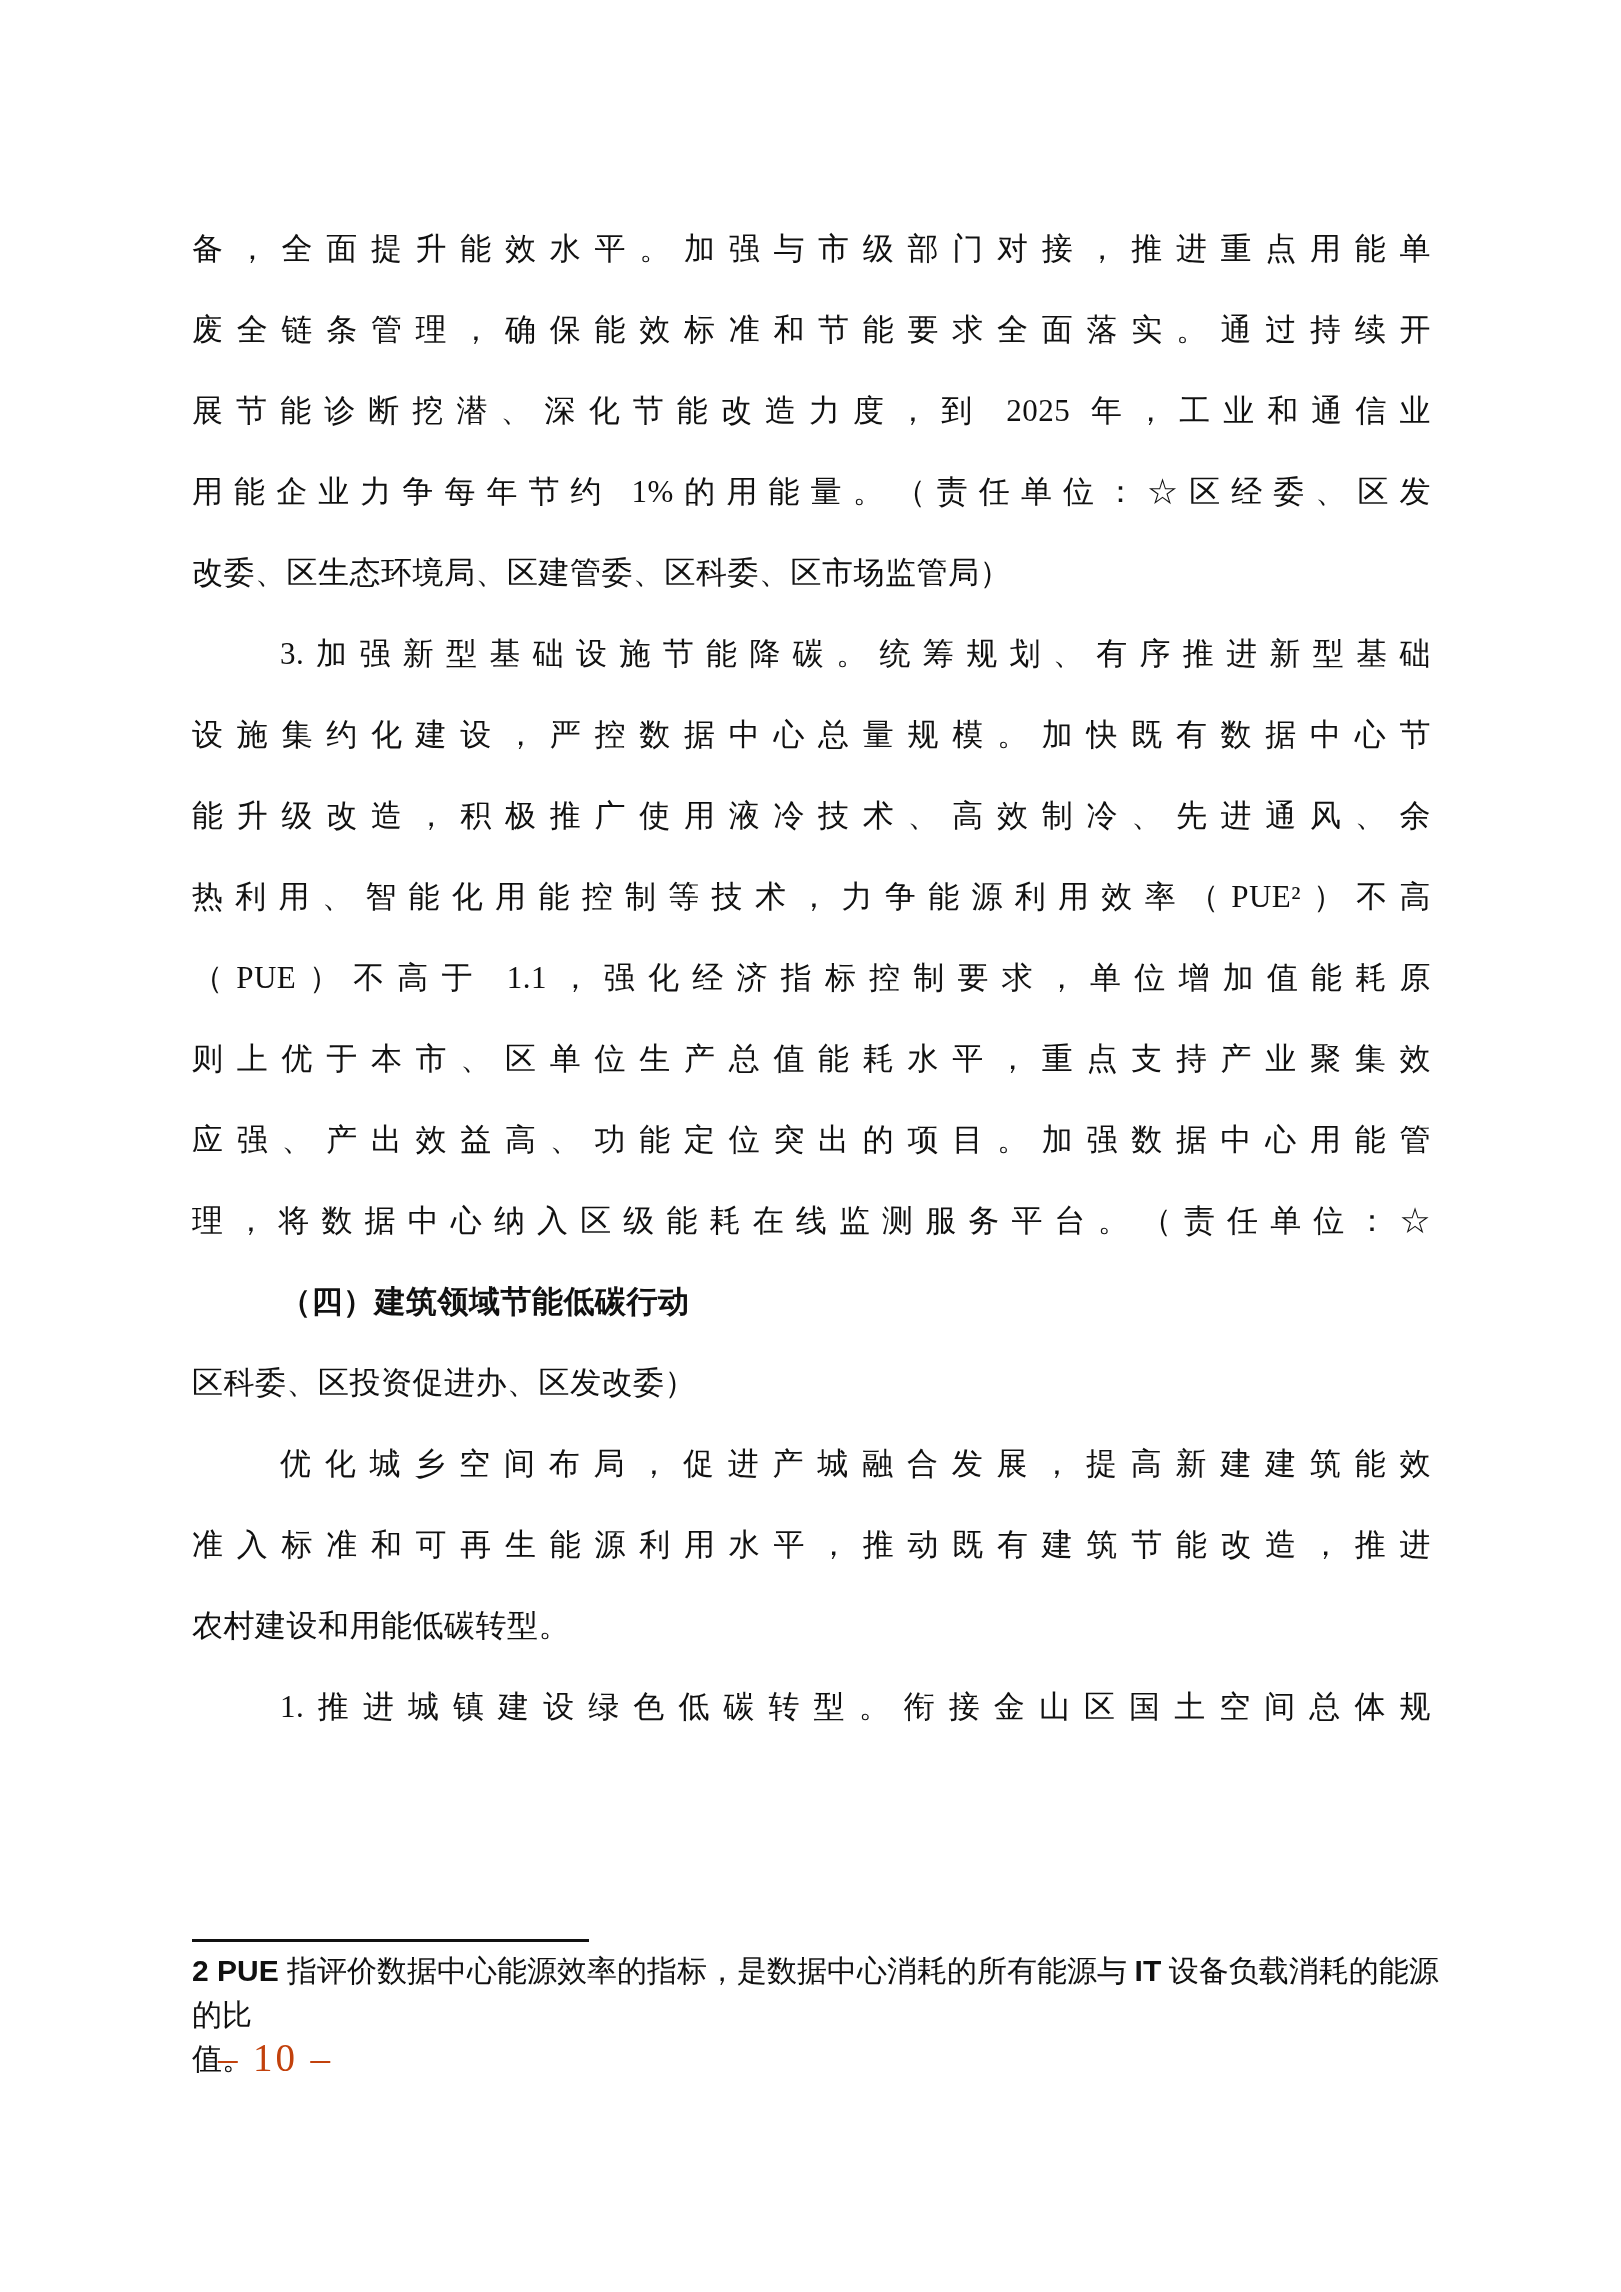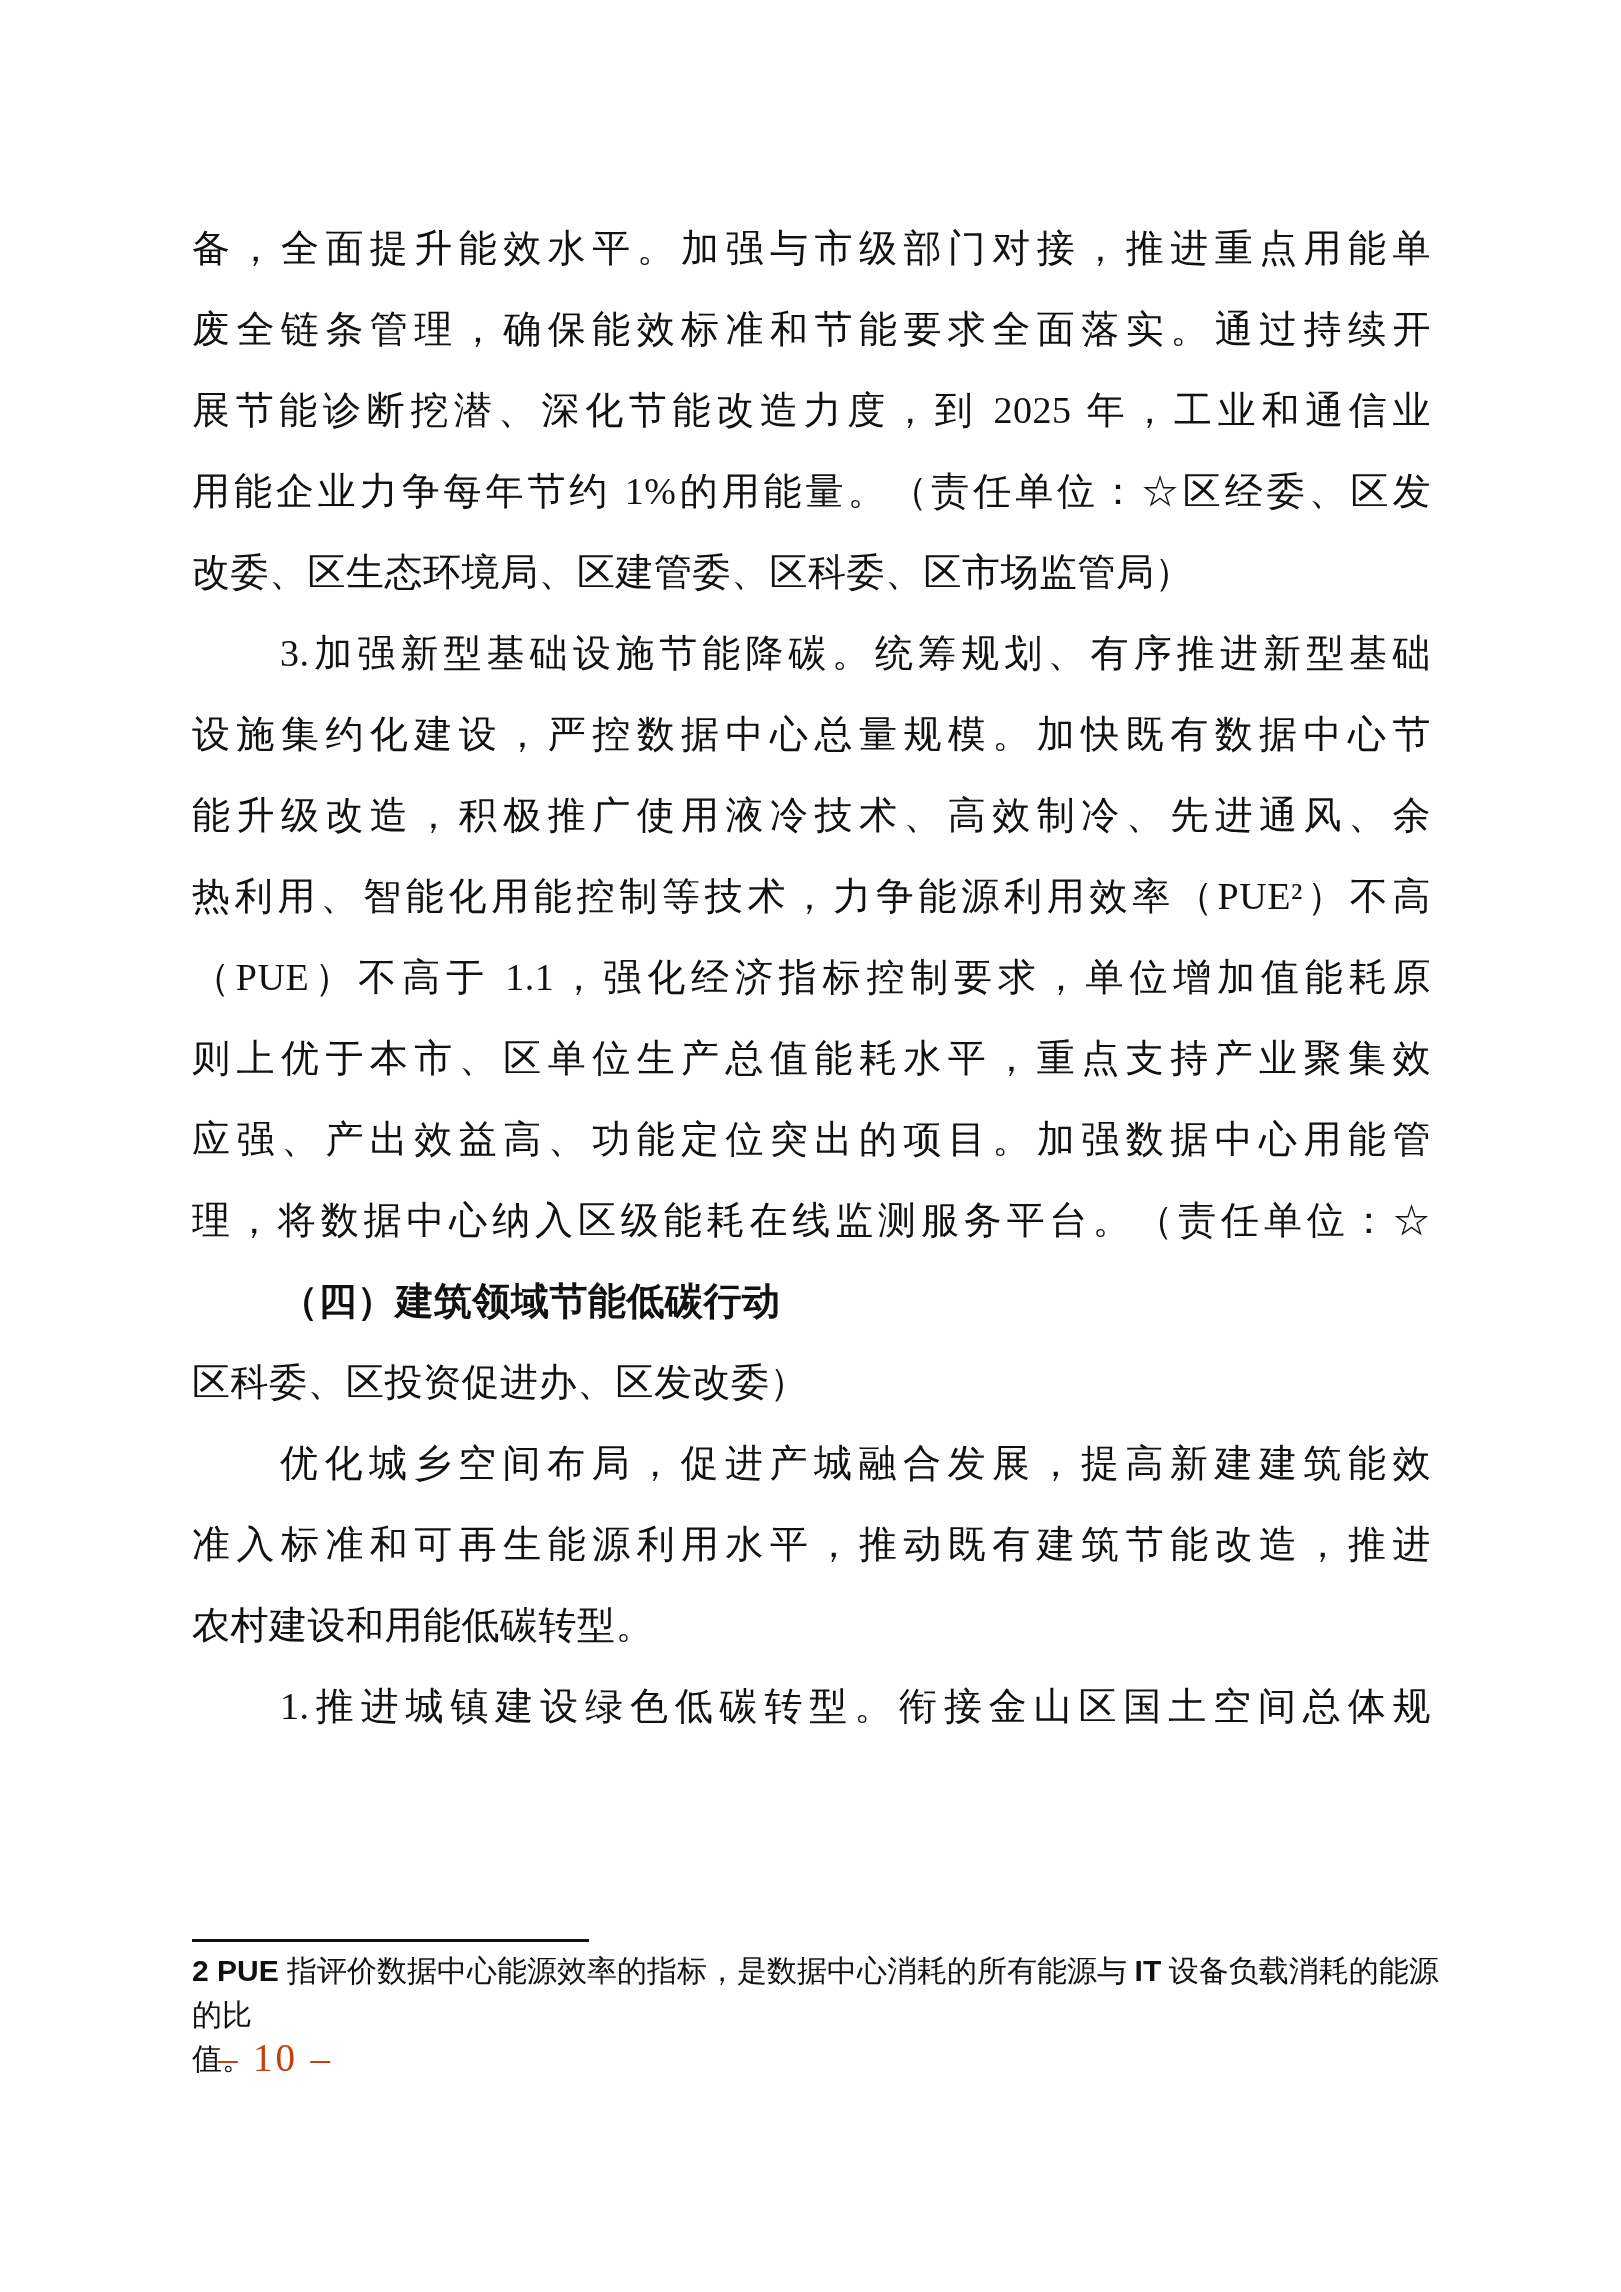--- a/index.html
+++ b/index.html
@@ -15,21 +15,21 @@
   }
   .body-block {
     position: absolute;
     left: 192px;
     top: 208px;
     width: 1239px;
   }
   .line {
     height: 81px;
     line-height: 81px;
-    font-size: 38px;
+    font-size: 31px;
     text-align: left;
     letter-spacing: 0.5px;
   }
   .just {
     text-align: justify;
     text-align-last: justify;
   }
   .ind { padding-left: 88px; }
   .bold { font-weight: bold; }
   .footnote-sep {

